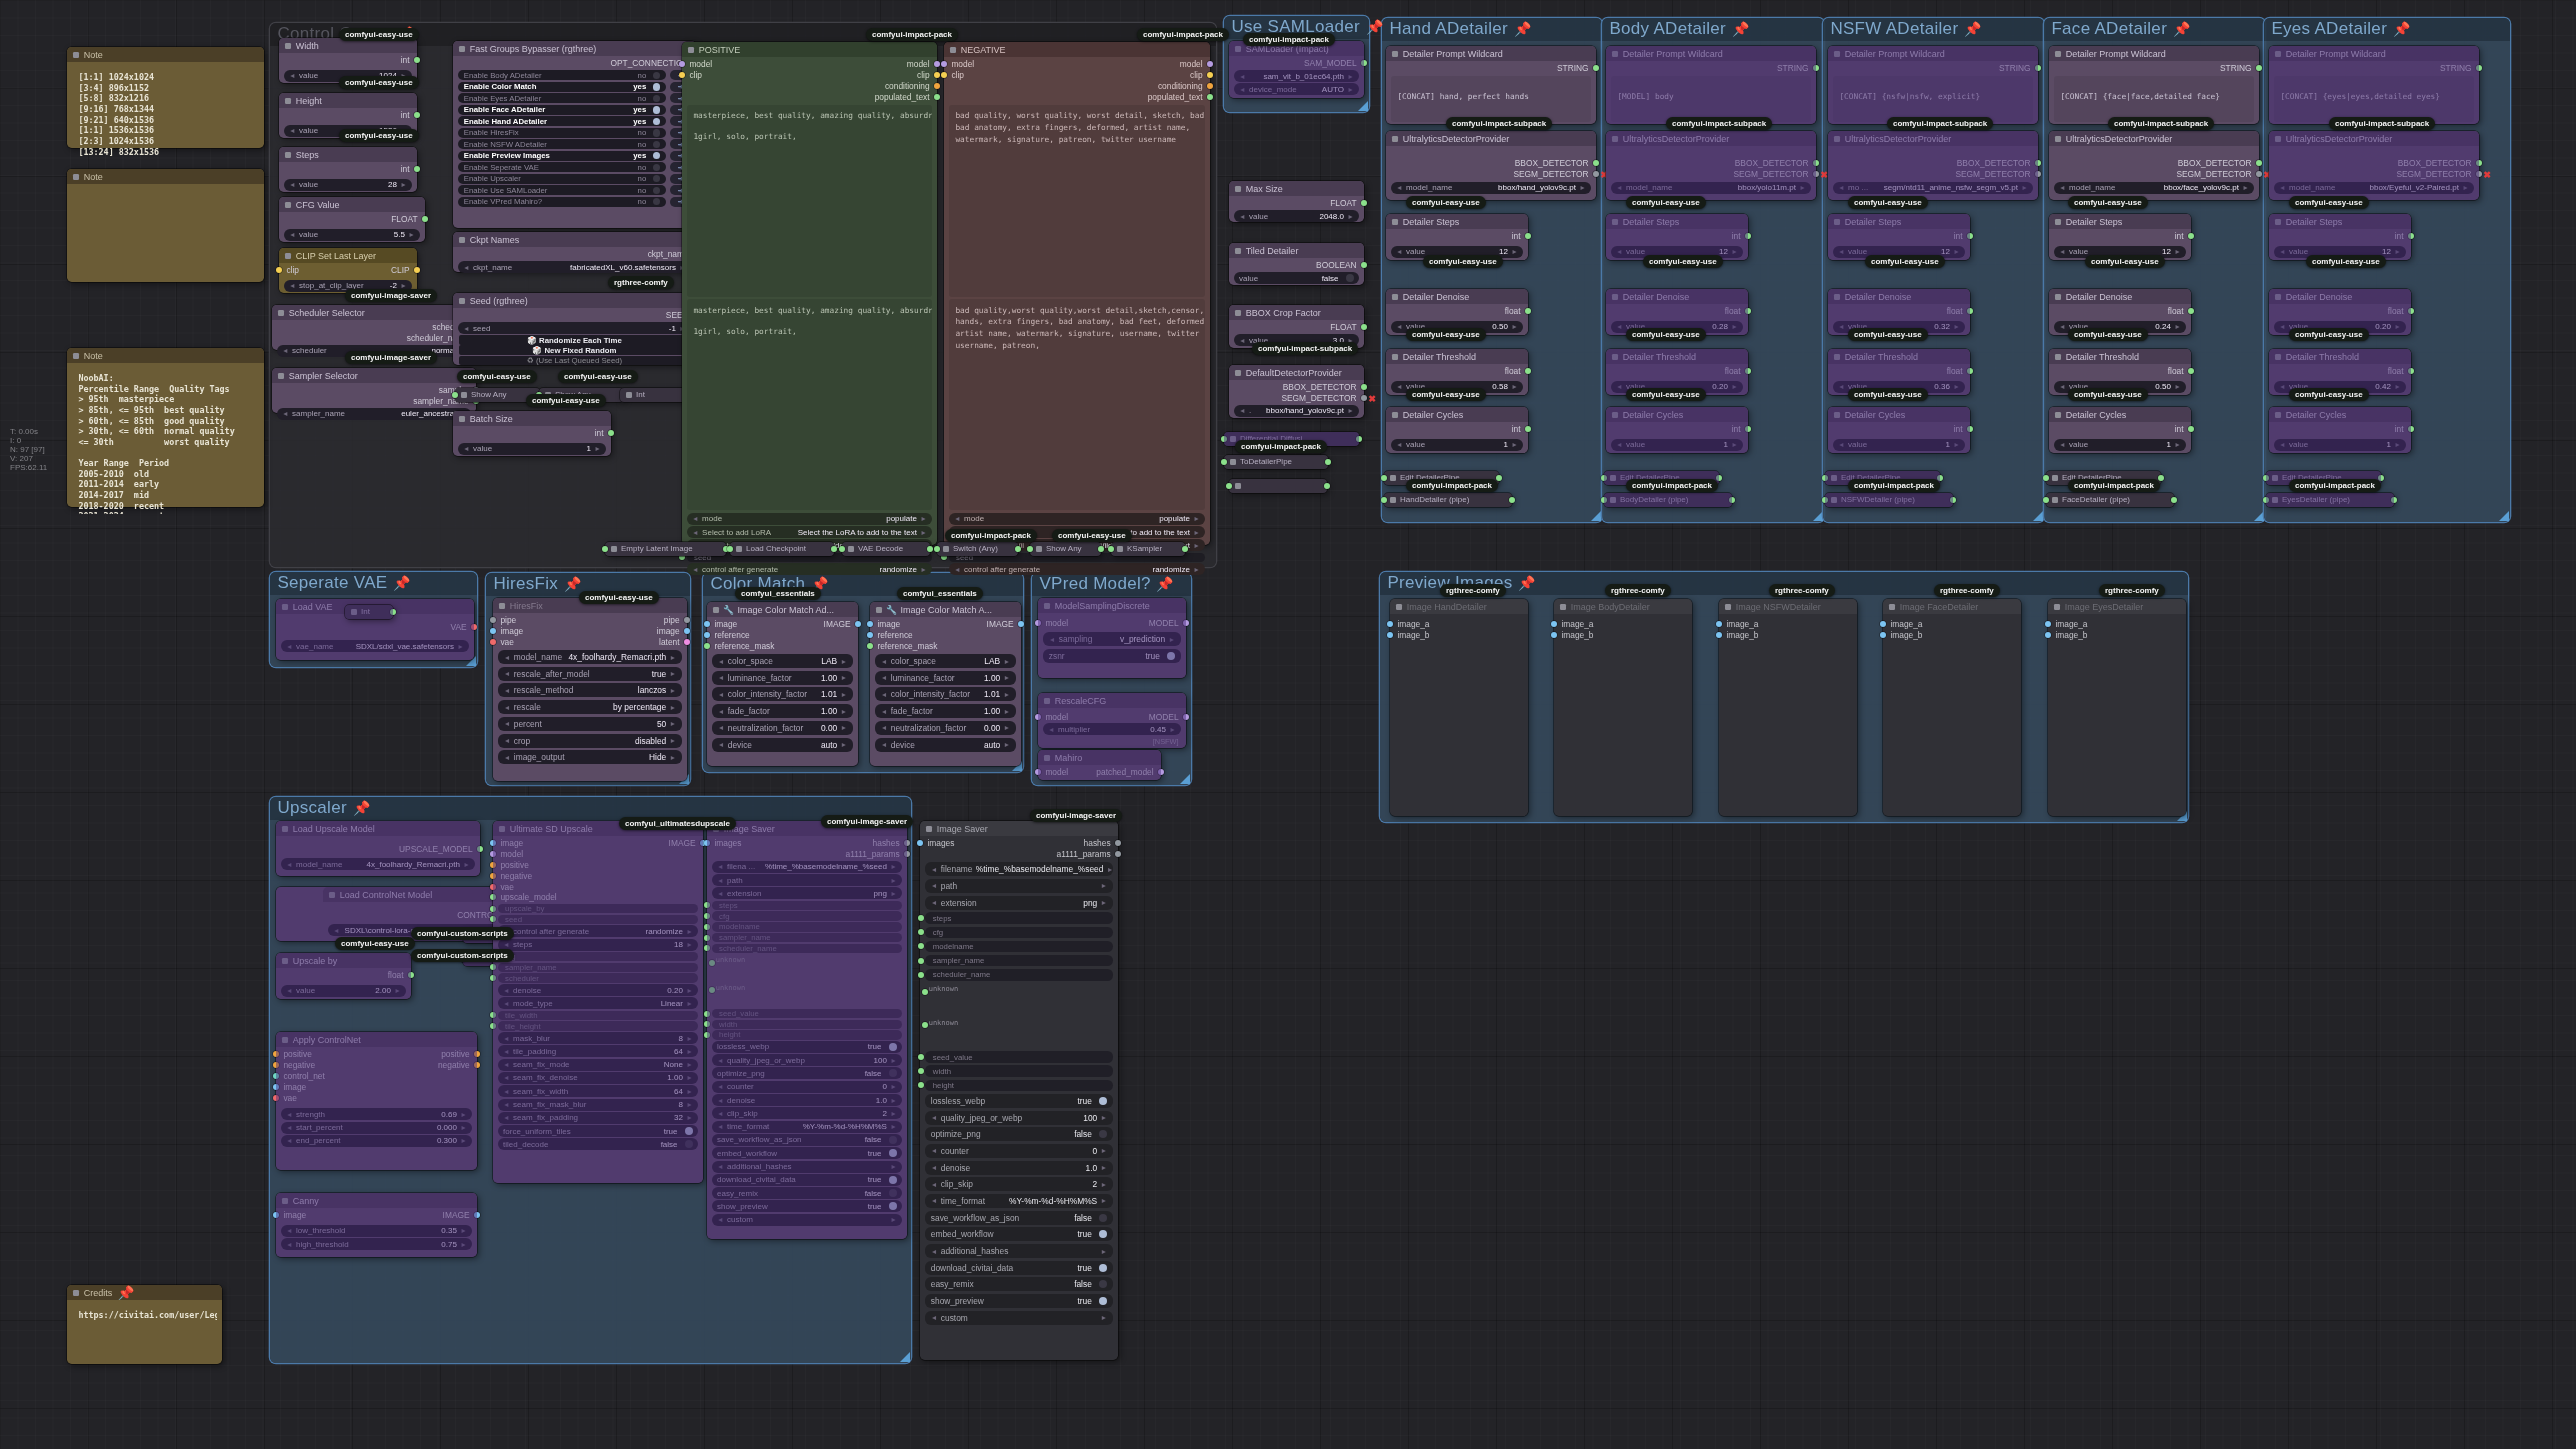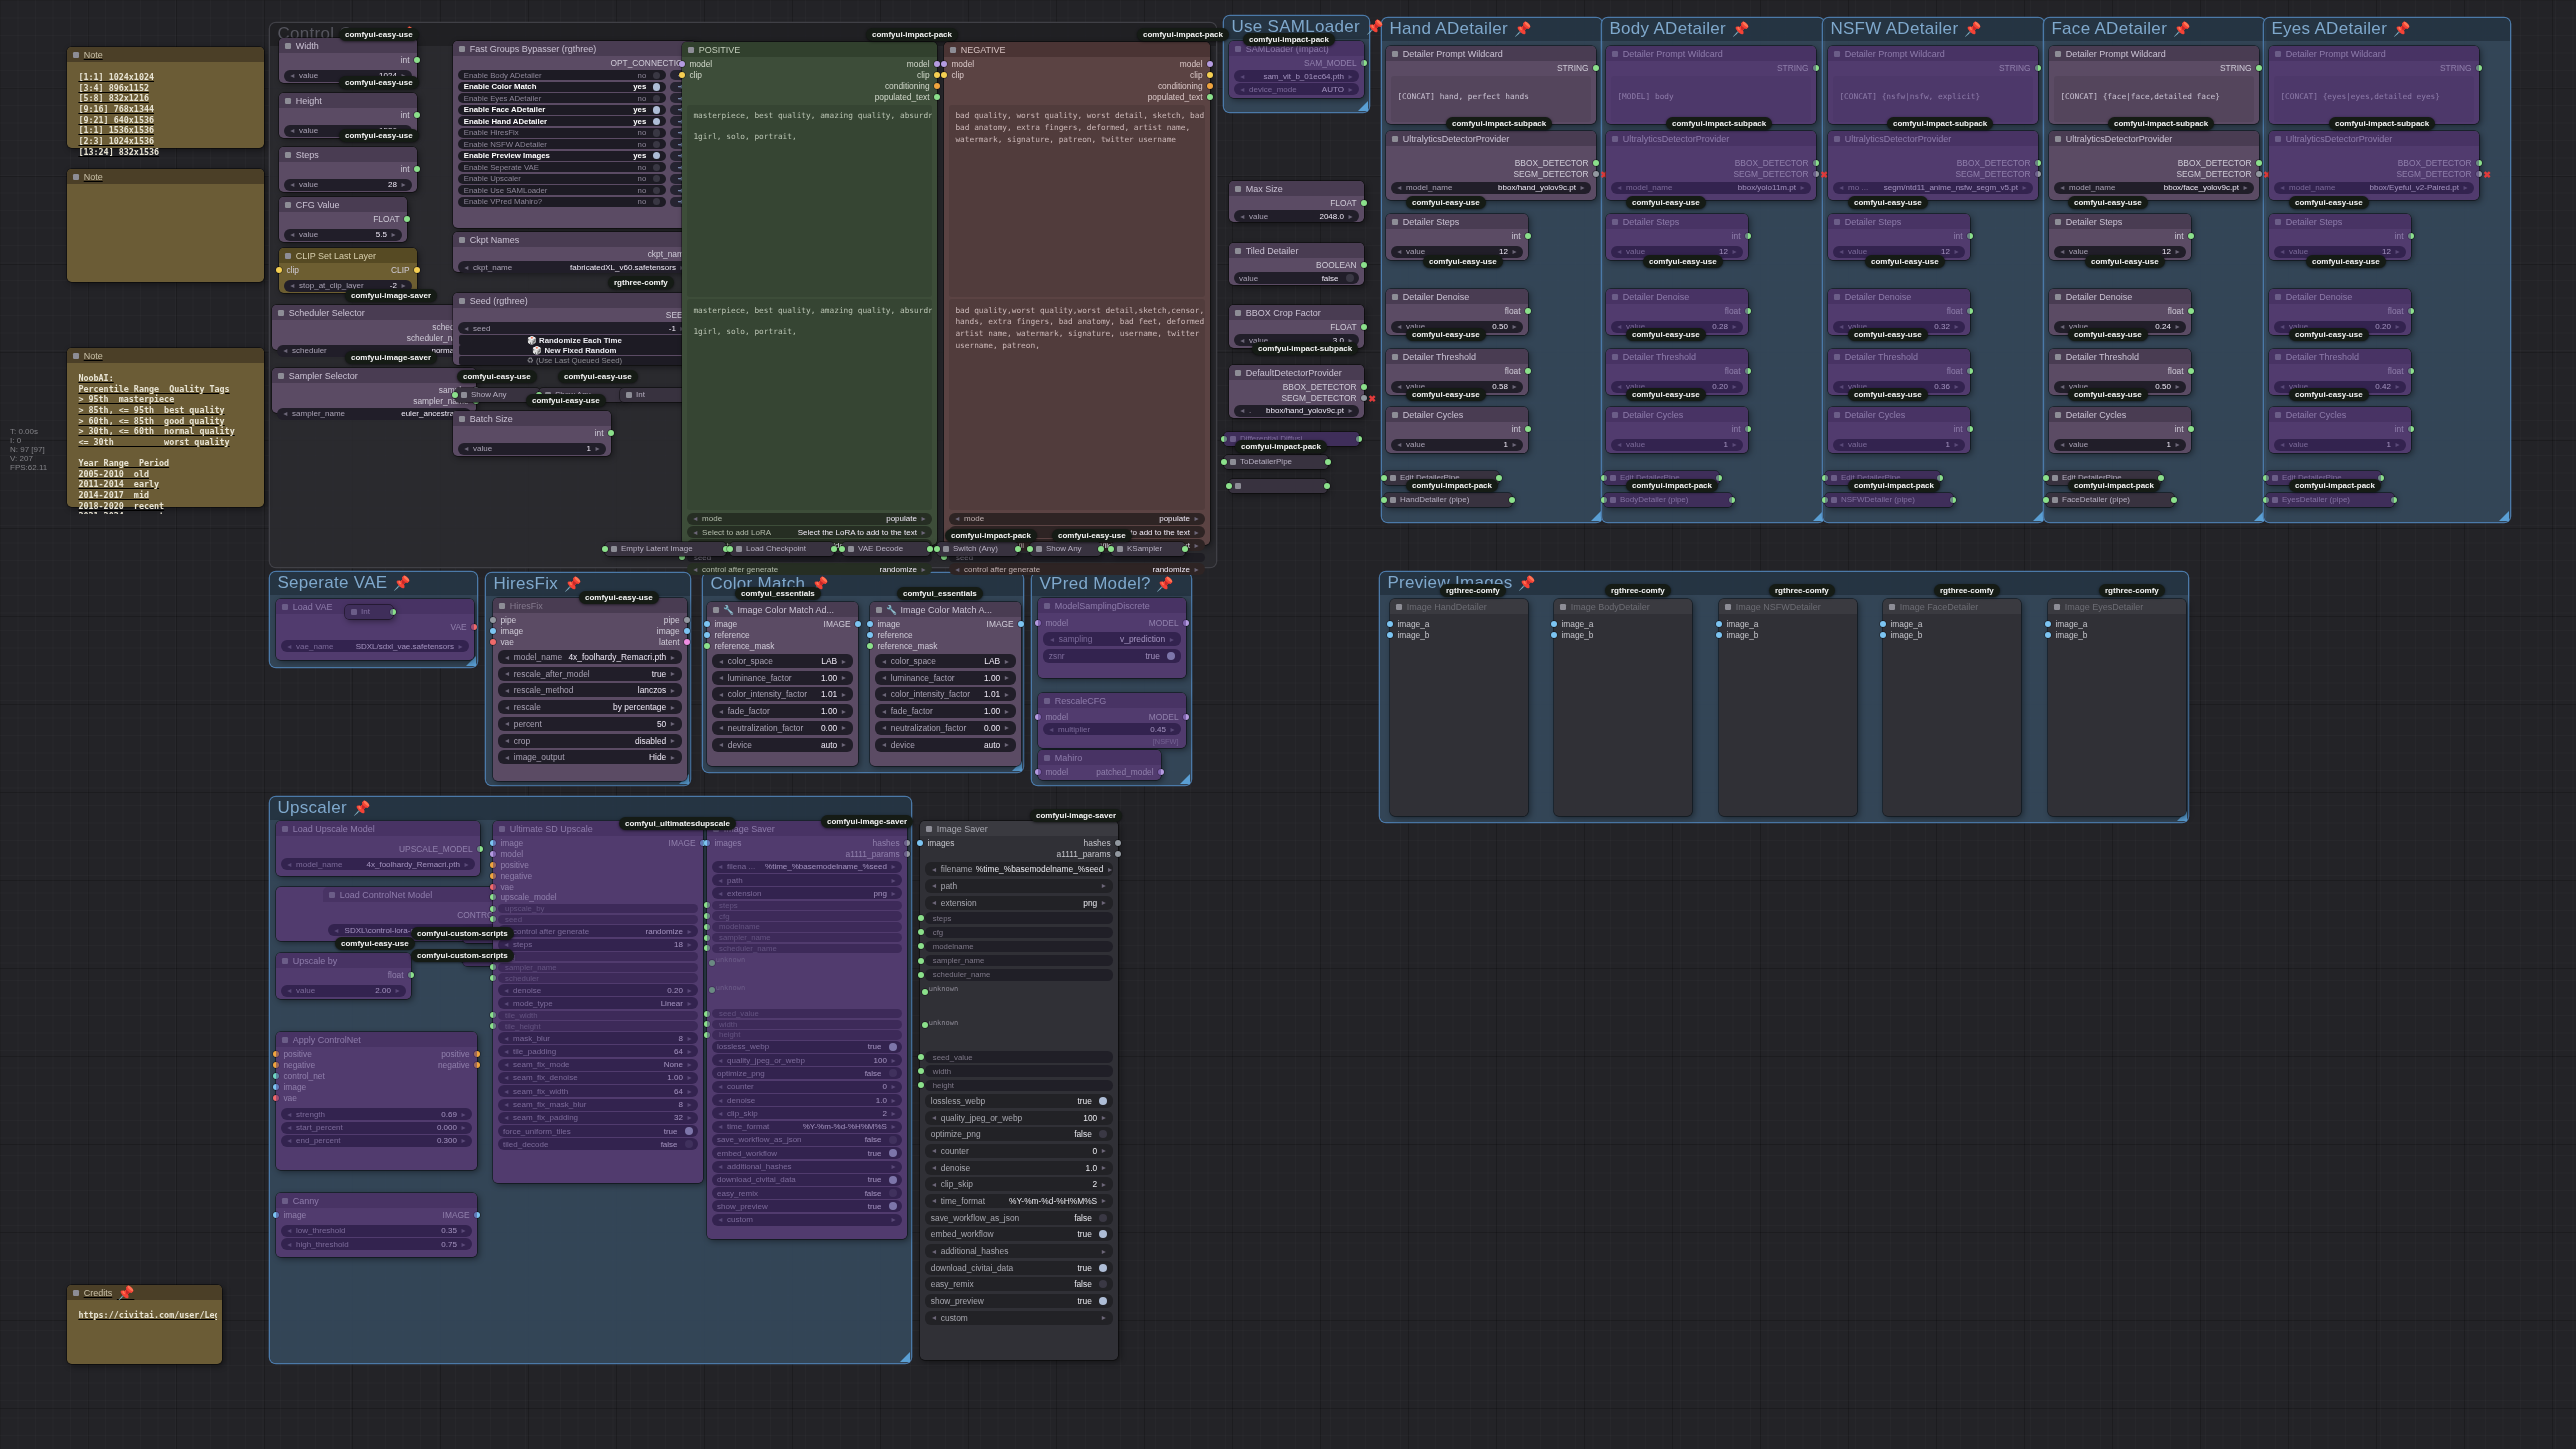--- a/index.html
+++ b/index.html
@@ -21,21 +21,21 @@
   .pin{font-size:14px;}
   .group.blue::after{content:"";position:absolute;right:1.3px;bottom:1.3px;width:0;height:0;border-left:10px solid transparent;border-bottom:10px solid #5a9fd4;}
   .node{position:absolute;border-radius:4.7px;box-shadow:0 0 0 0.7px rgba(0,0,0,.55),2px 2px 6px rgba(0,0,0,.45);z-index:5;}
   .titlebar{height:15px;border-radius:4.7px 4.7px 0 0;display:flex;align-items:center;gap:4.7px;padding:0 6px;font-size:9px;white-space:nowrap;overflow:hidden;}
   .nbody{padding:2px 0 3.4px 0;position:relative;}
   .purple{background:#5b4b64;} .purple>.titlebar{background:#493c52;color:#cbc3d4;}
   .olive{background:#6d5e31;} .olive>.titlebar{background:#564a23;color:#d8cfae;}
   .green{background:#3d4d39;} .green>.titlebar{background:#31402d;color:#c2ccba;}
   .red{background:#5b4343;} .red>.titlebar{background:#4a3434;color:#d6c2c2;}
   .gray{background:#303036;} .gray>.titlebar{background:#3a3a40;color:#a9a9b1;}
-  .brown{background:#6b5c36;text-decoration:underline;} .brown>.titlebar{background:#4b3f27;color:#c9c0a8;}
+  .brown{background:#6b5c36;} .brown>.titlebar{background:#4b3f27;color:#c9c0a8;}
   .sq{width:6px;height:6px;border-radius:1.3px;background:#8d8d96;flex:none;}
   .collapsed{height:13.5px;display:flex;align-items:center;gap:4px;padding:0 6px;font-size:8px;border-radius:4px;background:#38323f;color:#b7b0c2;white-space:nowrap;}
   .cover{position:absolute;inset:0;background:rgba(72,42,122,.48);border-radius:4.7px;z-index:8;pointer-events:none;}
   .titleDim>.titlebar .t{opacity:.45;}
   .prow{position:relative;height:10.8px;display:flex;align-items:center;padding:0 7.4px;font-size:8.4px;color:#d0ccd8;}
   .green .prow{color:#d3d9cc;} .red .prow{color:#dccaca;} .gray .prow{color:#c6c6cc;}
   .lft{margin-right:auto;} .rgt{margin-left:auto;}
   .dotp{width:6px;height:6px;border-radius:50%;position:absolute;top:50%;transform:translateY(-50%);box-shadow:0 0 0 0.7px rgba(0,0,0,.4);z-index:6;}
   .dl{left:-3px;} .dr{right:-3px;}
   .xmark{position:absolute;right:-12px;top:50%;transform:translateY(-50%);color:#e23b3b;font-weight:bold;font-size:9.4px;}
@@ -284,21 +284,21 @@
           <div class="dotp dr" style="background: rgb(139, 224, 139);"></div>
         </div>
         <div class="wrow" style="margin-top: 4px;">
           <span class="ar">◄</span>
           <span>value</span>
           <span class="val">28</span>
           <span class="ar">►</span>
         </div>
       </div>
     </div>
-    <div class="node purple" style="left: 279px; top: 197px; width: 128px; height: 45px;">
+    <div class="node purple" style="left: 279px; top: 197px; width: 146px; height: 45px;">
       <div class="titlebar">
         <div class="sq"></div>
         <span class="t">CFG Value</span>
       </div>
       <div class="nbody">
         <div class="prow">
           <span class="rgt">FLOAT</span>
           <div class="dotp dr" style="background: rgb(139, 224, 139);"></div>
         </div>
         <div class="wrow" style="margin-top: 4px;">

